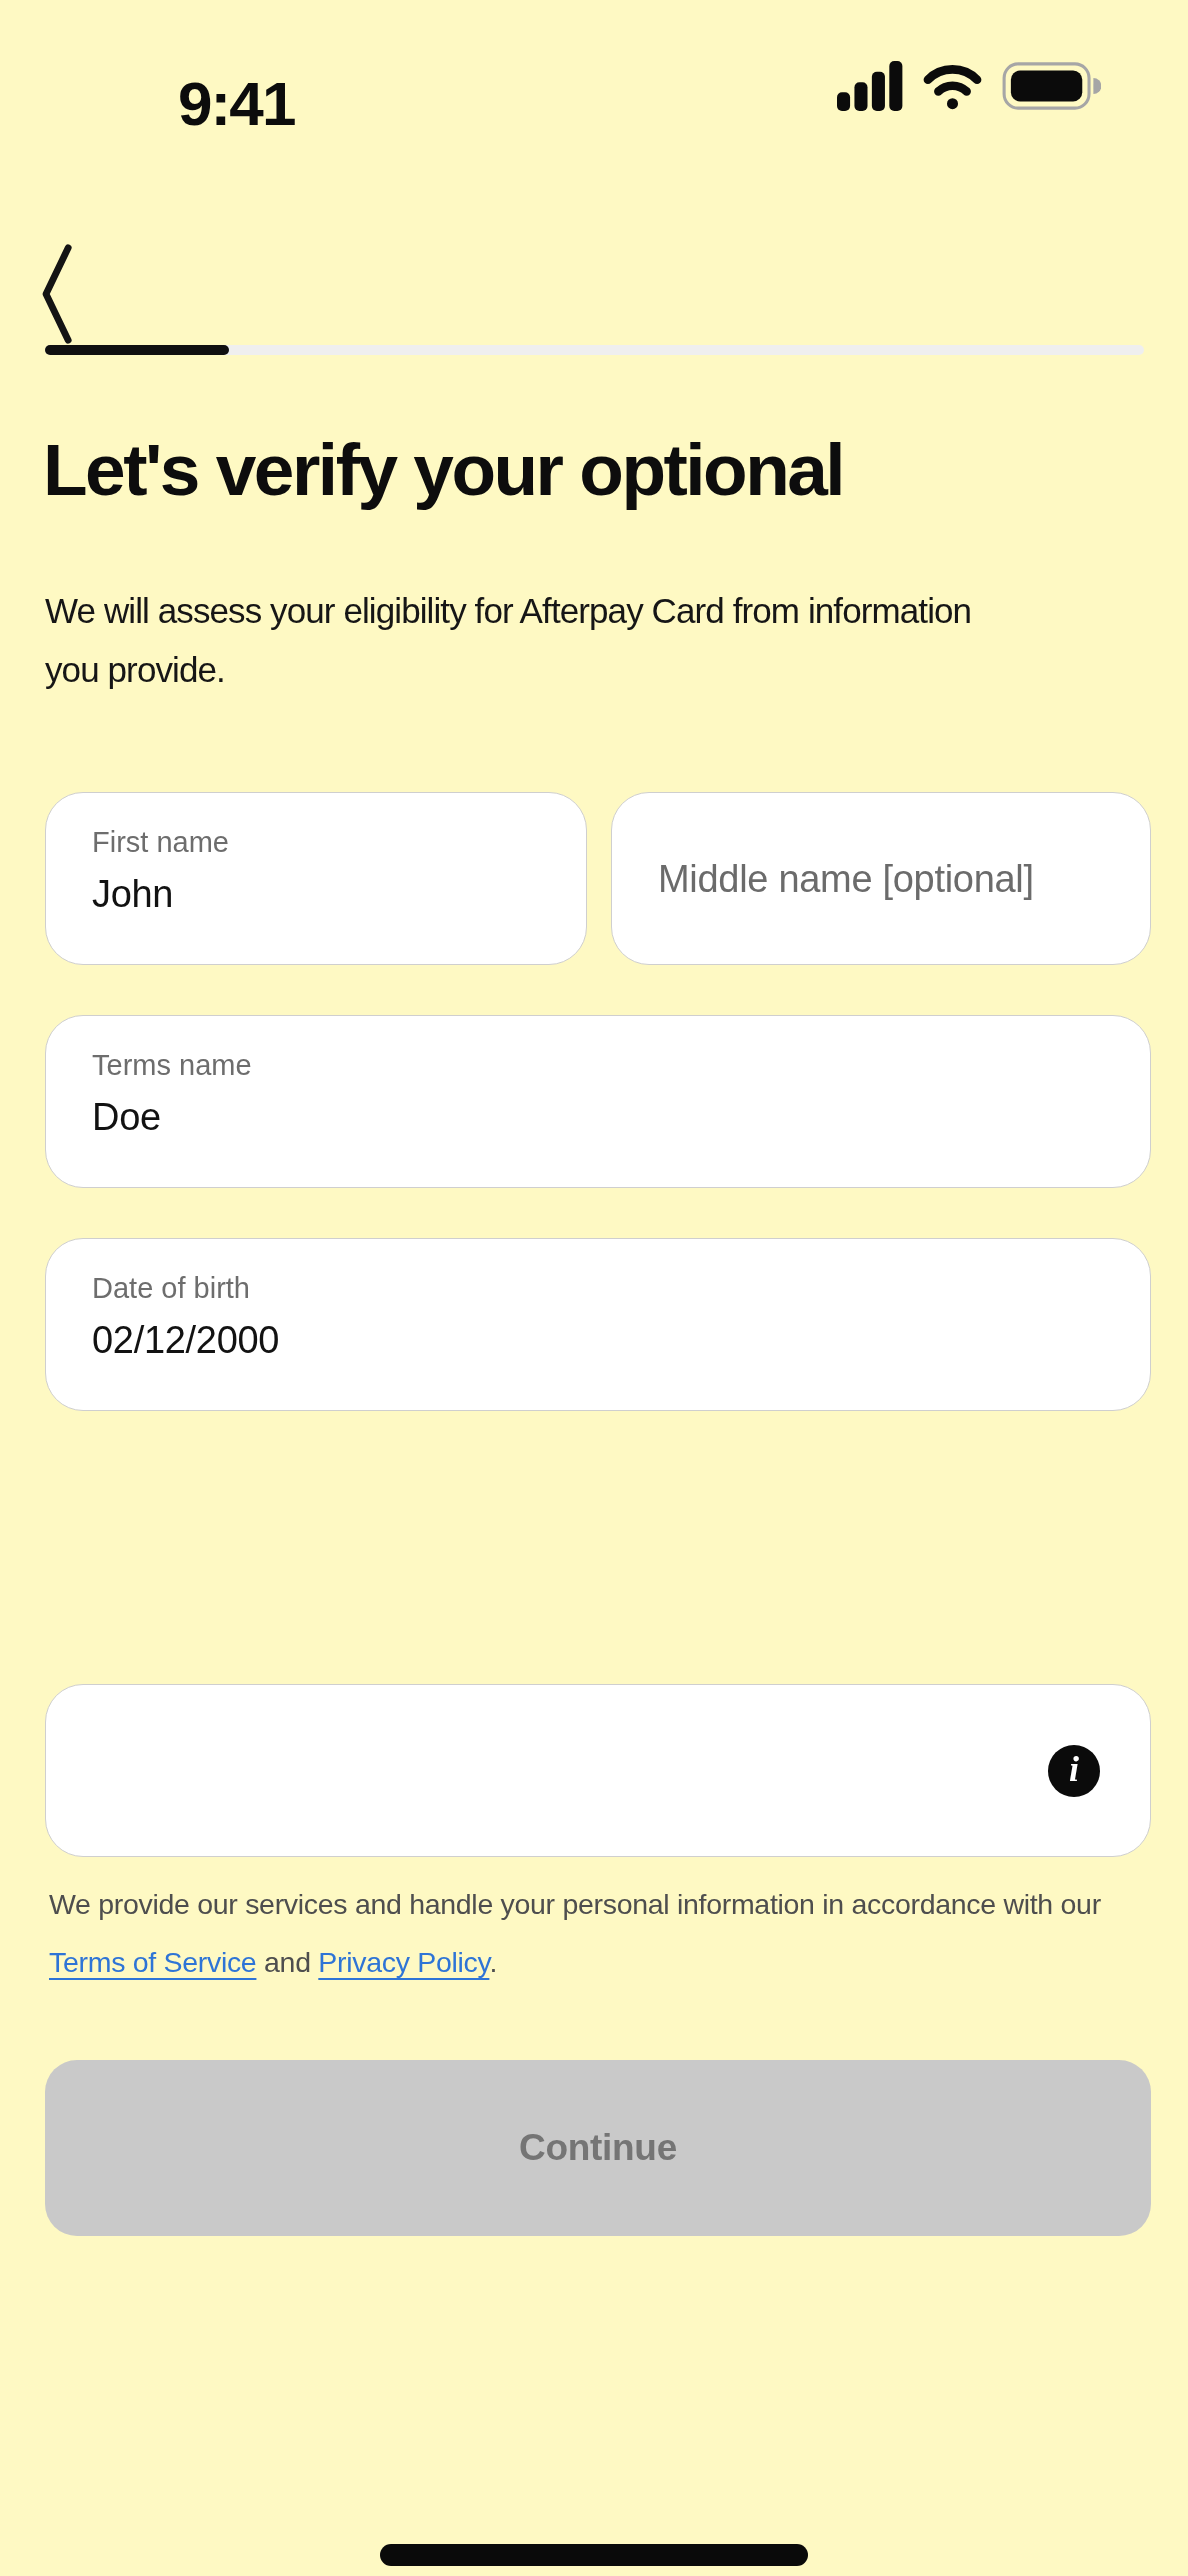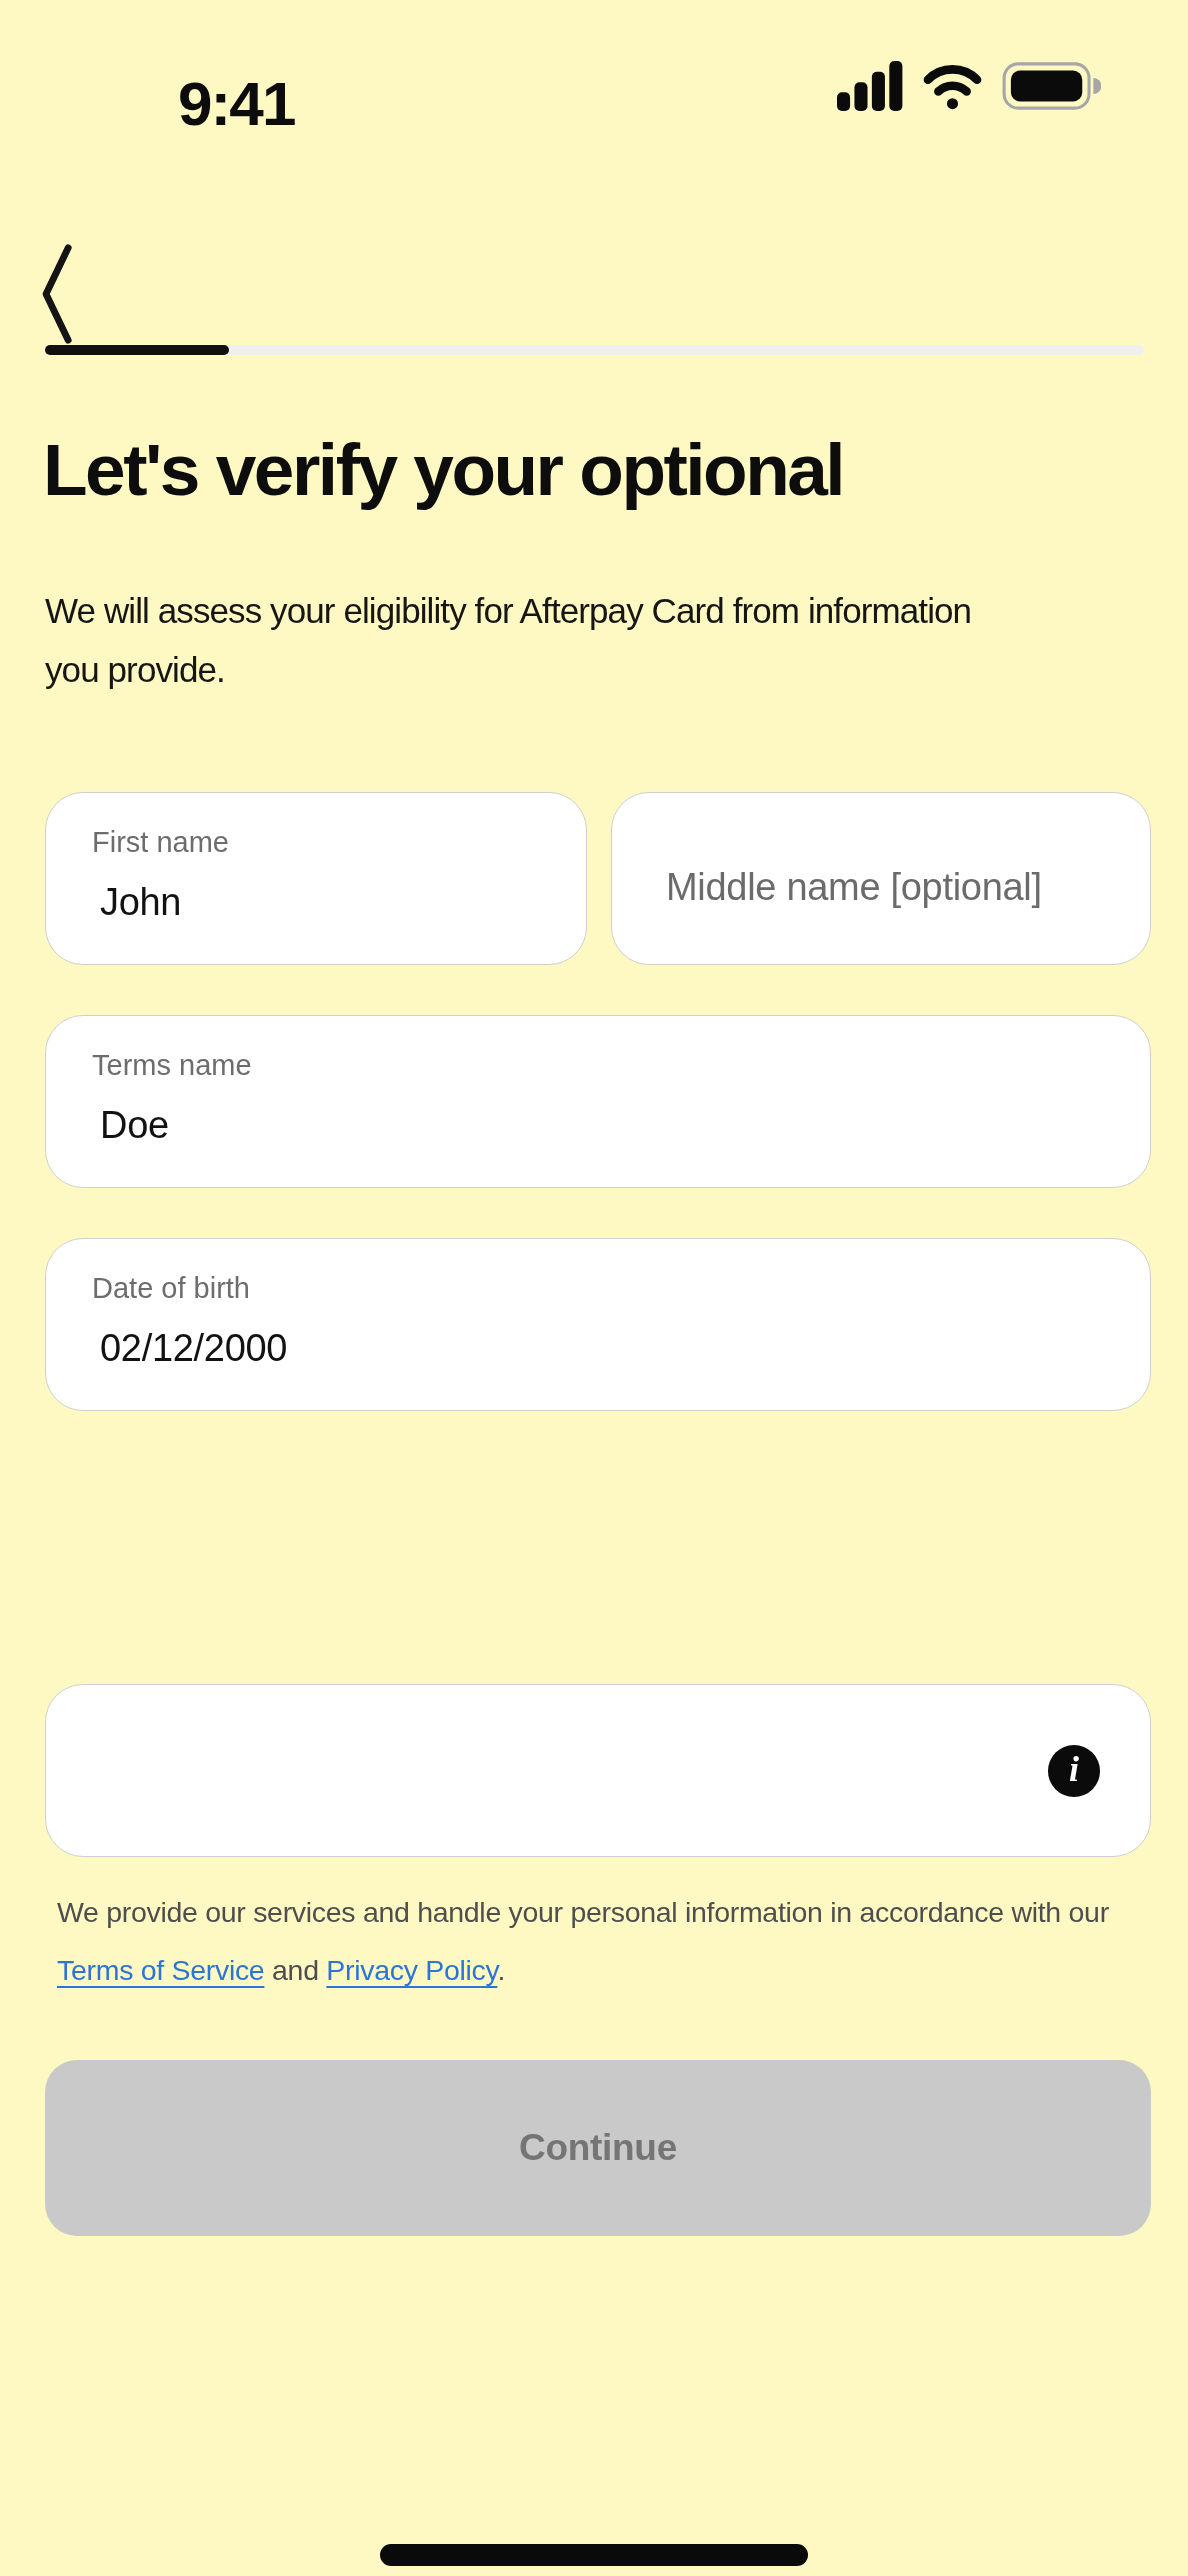--- a/index.html
+++ b/index.html
@@ -61,21 +61,21 @@
   .f-dob   {left:45px; top:1238px;width:1106px;}
   .f-addr  {left:45px; top:1461px;width:1106px;}
   .f-ssn   {left:45px; top:1684px;width:1106px;}
 
   .field-label{
     position:absolute;left:46px;top:33px;
     font-size:29px;color:#6d6d6d;letter-spacing:0;
   }
   .field-input{
     position:absolute;left:46px;top:80px;width:calc(100% - 105px);
-    border:none;outline:none;background:transparent;margin:8px;padding:0;
+    border:none;outline:none;background:transparent;margin:0;padding:0;
     font-family:inherit;font-size:38px;font-weight:400;color:#121212;
     letter-spacing:-0.3px;
   }
   .field.centered .field-input{
     top:50%;transform:translateY(-50%);
   }
   .field-input::placeholder{color:#6b6b6b;opacity:1;}
 
   .info-badge{
     position:absolute;right:50px;top:50%;transform:translateY(-50%);
@@ -83,21 +83,21 @@
     display:flex;align-items:center;justify-content:center;cursor:pointer;
   }
   .info-badge .i-glyph{
     font-family:"Liberation Serif","DejaVu Serif",serif;
     font-style:italic;font-weight:700;font-size:36px;color:#ffffff;
     line-height:1;margin-top:-2.5px;
   }
 
   
   .legal{
-    position:absolute;left:45px;top:1871px;width:1114px;margin:12px;
+    position:absolute;left:45px;top:1871px;width:1114px;margin:4px;
     font-size:28.5px;font-weight:400;letter-spacing:-0.3px;color:#4e4e4e;
     line-height:58px;
   }
   .legal a{
     color:#2e74d6;text-decoration:underline;
     text-decoration-thickness:1.9px;text-underline-offset:6.2px;
     cursor:pointer;
   }
 
   

